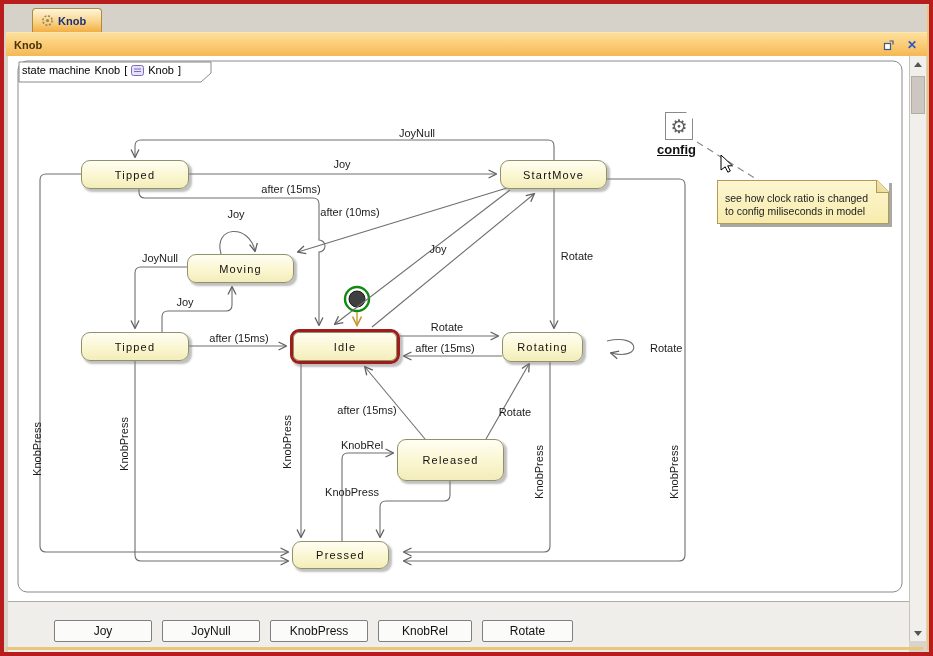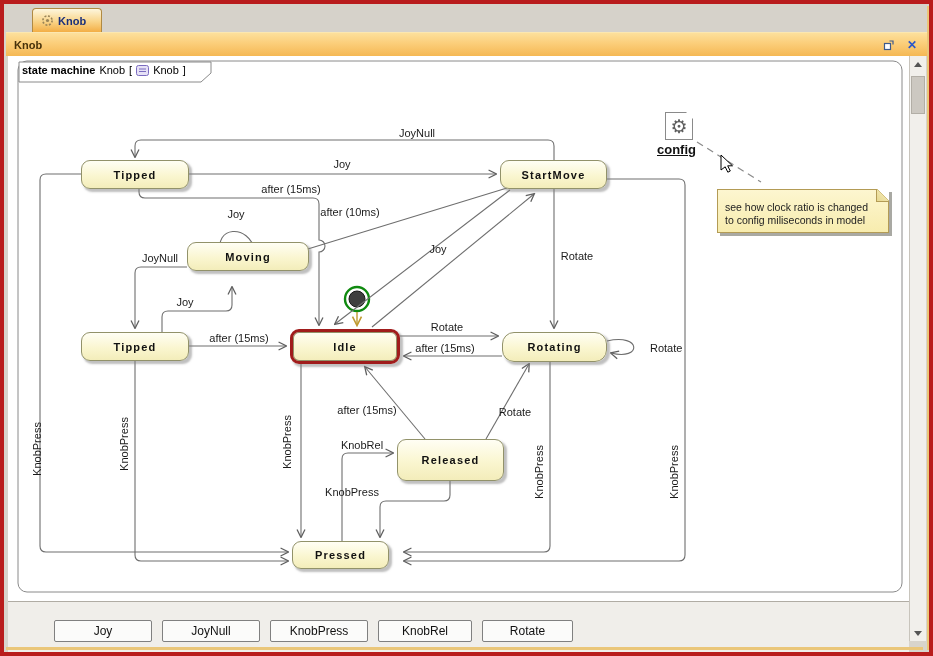--- a/index.html
+++ b/index.html
@@ -26,27 +26,27 @@
   
   .canvas{position:absolute;top:52px;left:4px;width:901px;height:545px;background:#ffffff;overflow:hidden;}
   .canvas svg.overlay{position:absolute;left:0;top:0;}
   .edge{fill:none;stroke:#6e6e6e;stroke-width:1.1;}
   .edge.init{stroke:#bf9a30;stroke-width:1.4;}
   .elbl{font-family:"Liberation Sans",sans-serif;font-size:11px;fill:#1b1b1b;}
   .state{position:absolute;display:flex;align-items:center;justify-content:center;box-sizing:border-box;
        border:1px solid #92926a;border-radius:9px;
        background:linear-gradient(180deg,#fffef4 0%,#faf6d0 55%,#f3edba 100%);
        box-shadow:2.5px 2.5px 2px rgba(130,130,130,.5);
-       font-size:11px;font-weight:bold;letter-spacing:1.2px;color:#111;}
+       font-size:11px;font-weight:normal;letter-spacing:1.2px;color:#111;}
   .state.selected{border:3px solid #a01c1c;box-shadow:2.5px 2.5px 2px rgba(130,130,130,.5), inset 0 0 0 1px #92926a;}
 
   .frame-header-text{position:absolute;left:14px;top:8px;font-size:11px;color:#000;display:flex;gap:4px;align-items:center;}
-  .fh-bold{font-weight:bold;}
-
-  .note{position:absolute;left:709px;top:133px;width:172px;height:44px;box-sizing:border-box;
+  .fh-bold{font-weight:normal;}
+
+  .note{position:absolute;left:709px;top:124px;width:172px;height:44px;box-sizing:border-box;
        background:linear-gradient(180deg,#fdf6d0 0%,#f7ecae 100%);
        border:1px solid #b39b55;box-shadow:3px 3px 0 #a9a9a3;
        font-size:10.5px;color:#222;padding:11px 0 0 7px;line-height:13px;}
   .note-fold{position:absolute;top:-1px;right:-1px;width:13px;height:13px;
        background:linear-gradient(225deg,#ffffff 46%,#b39b55 48%,#efe3a8 52%,#e7d88f 100%);
        border-bottom:1px solid #b39b55;border-left:1px solid #b39b55;box-sizing:border-box;}
   .config-icon{position:absolute;left:657px;top:56px;width:28px;height:28px;box-sizing:border-box;
        background:#fff;border:1px solid #8a8a8a;display:flex;align-items:center;justify-content:center;
        font-size:19px;color:#5e5e5e;
        clip-path:polygon(0 0,calc(100% - 7px) 0,100% 7px,100% 100%,0 100%);}
@@ -177,24 +177,24 @@
     <div class="note">
       <div class="note-fold"></div>
       <div>see how clock ratio is changed</div>
       <div>to config miliseconds in model</div>
     </div>
 
     <div class="config-icon">⚙</div>
     <div class="config-label">config</div>
   <div class="state" style="left: 73px; top: 104px; width: 108px; height: 29px;">Tipped</div>
       <div class="state" style="left: 492px; top: 104px; width: 107px; height: 29px;">StartMove</div>
-      <div class="state" style="left: 179px; top: 186px; width: 122px; height: 29px;">Moving</div>
+      <div class="state" style="left: 179px; top: 198px; width: 107px; height: 29px;">Moving</div>
       <div class="state" style="left: 73px; top: 276px; width: 108px; height: 29px;">Tipped</div>
       <div class="state selected" style="left: 282px; top: 273px; width: 110px; height: 35px;">Idle</div>
-      <div class="state" style="left: 494px; top: 276px; width: 105px; height: 30px; border-radius: 12px;">Rotating</div>
+      <div class="state" style="left: 494px; top: 276px; width: 81px; height: 30px;">Rotating</div>
       <div class="state" style="left: 389px; top: 383px; width: 107px; height: 42px;">Released</div>
       <div class="state" style="left: 284px; top: 485px; width: 97px; height: 28px;">Pressed</div>
     </div>
 
   <div class="scrollbar">
     <div class="sb-btn sb-up"></div>
     <div class="sb-thumb"></div>
     <div class="sb-btn sb-down"></div>
   </div>
 

